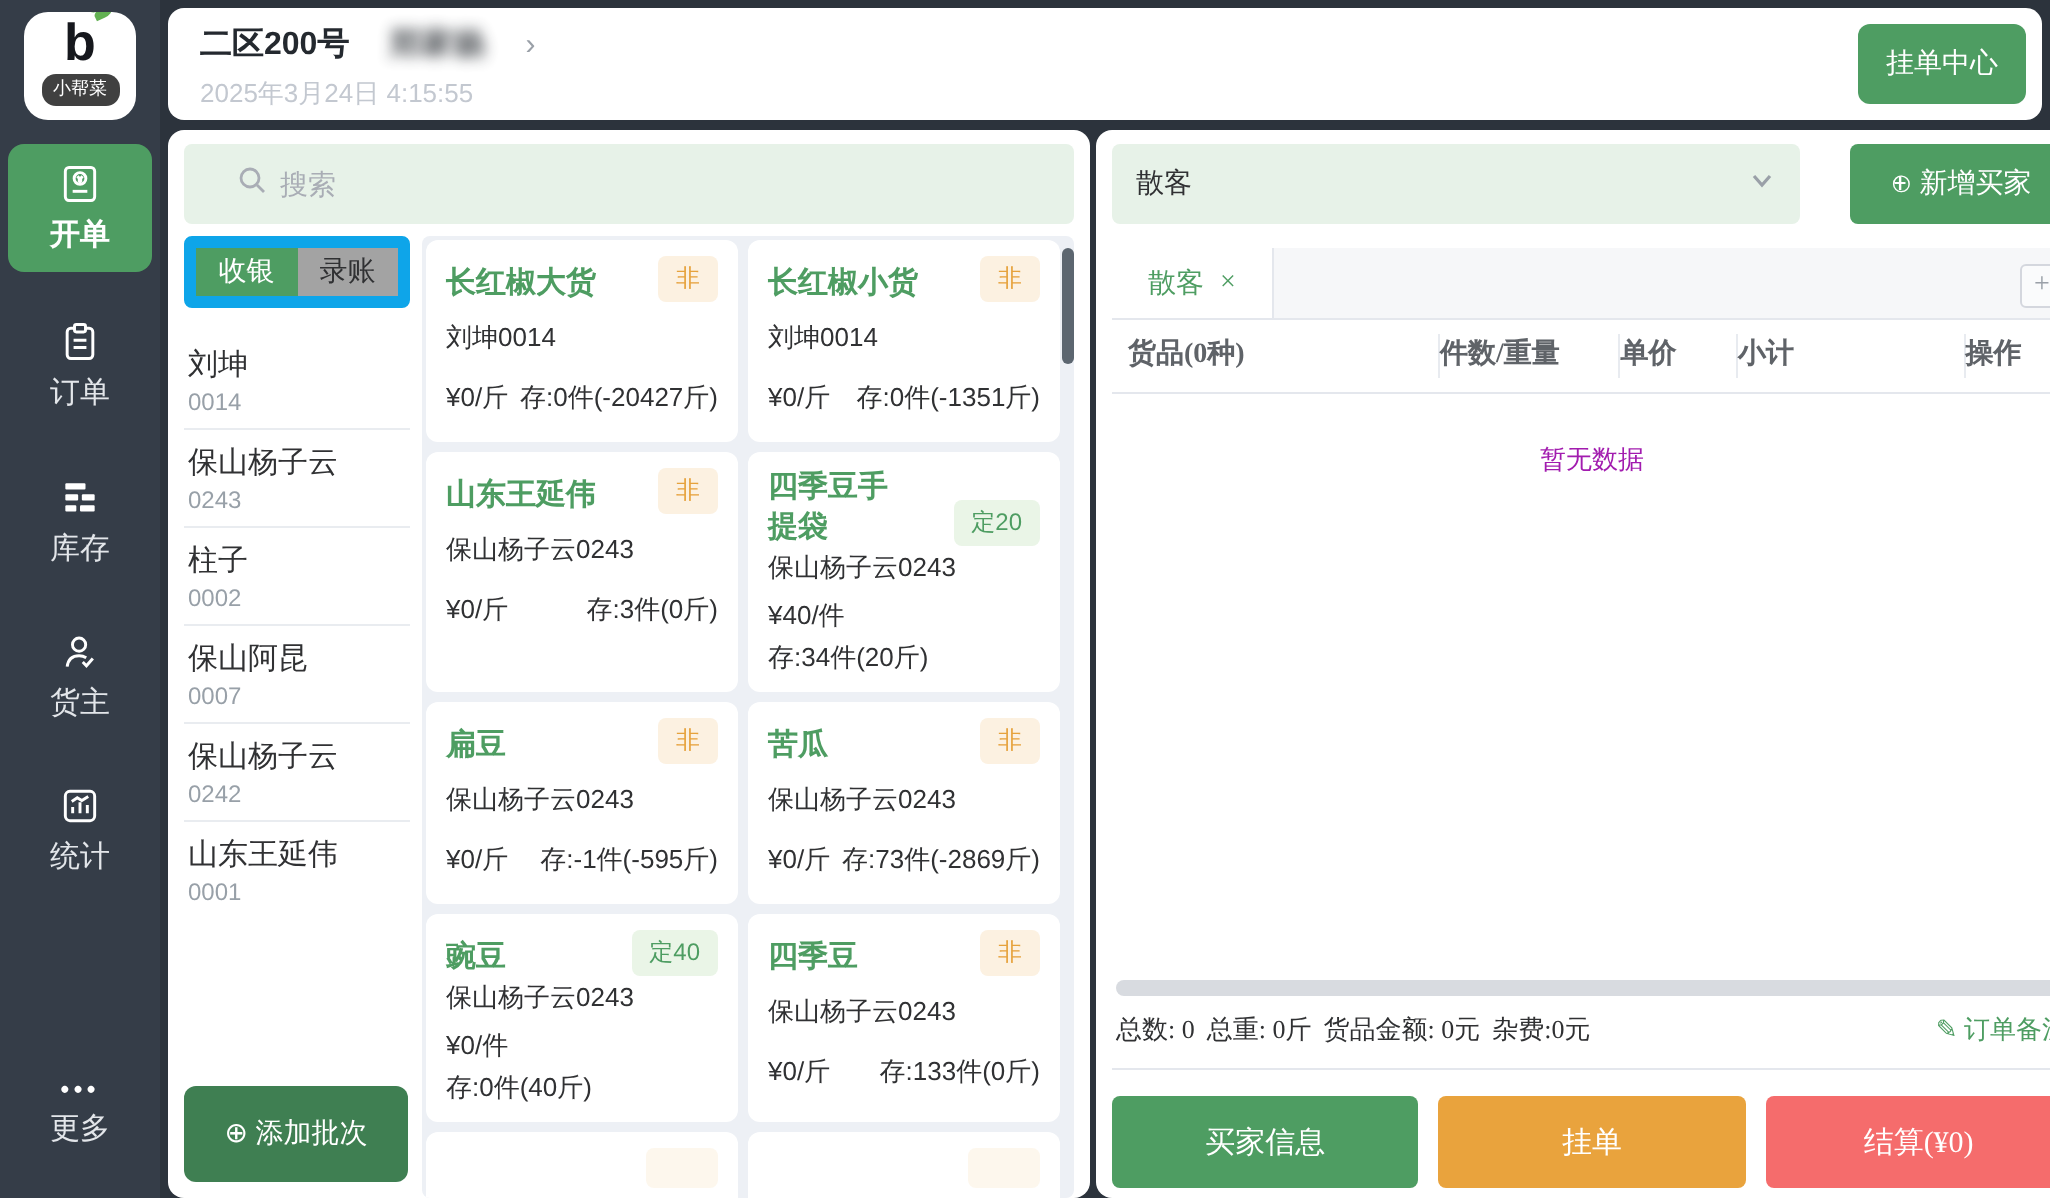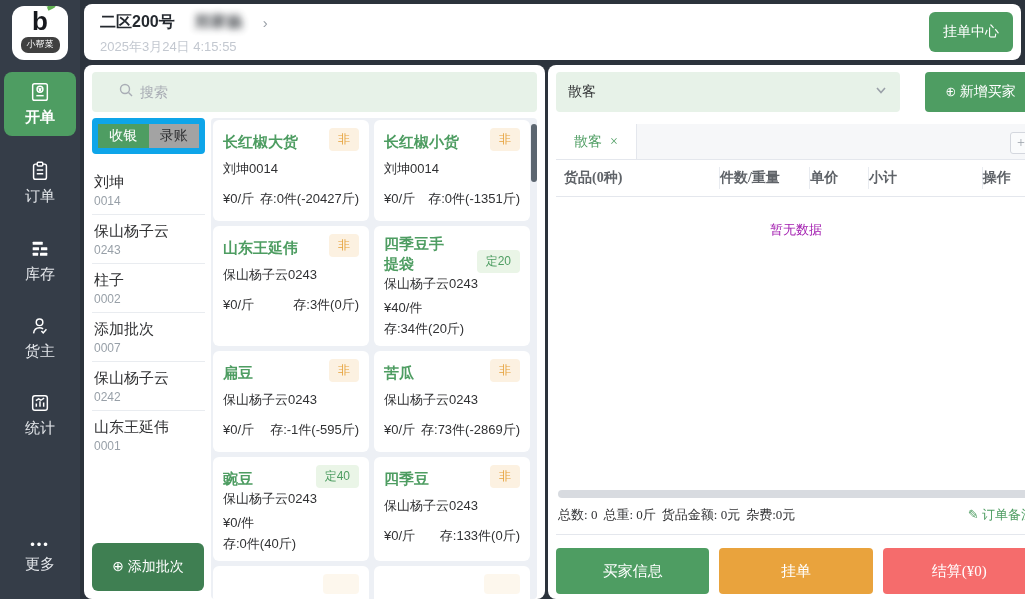--- a/index.html
+++ b/index.html
@@ -195,21 +195,21 @@
         </div>
         <div class="cat-item">
           <div class="cat-name">保山杨子云</div>
           <div class="cat-code">0243</div>
         </div>
         <div class="cat-item">
           <div class="cat-name">柱子</div>
           <div class="cat-code">0002</div>
         </div>
         <div class="cat-item">
-          <div class="cat-name">添加批次</div>
+          <div class="cat-name">保山阿昆</div>
           <div class="cat-code">0007</div>
         </div>
         <div class="cat-item">
           <div class="cat-name">保山杨子云</div>
           <div class="cat-code">0242</div>
         </div>
         <div class="cat-item" style="border-bottom:none;">
           <div class="cat-name">山东王延伟</div>
           <div class="cat-code">0001</div>
         </div>

